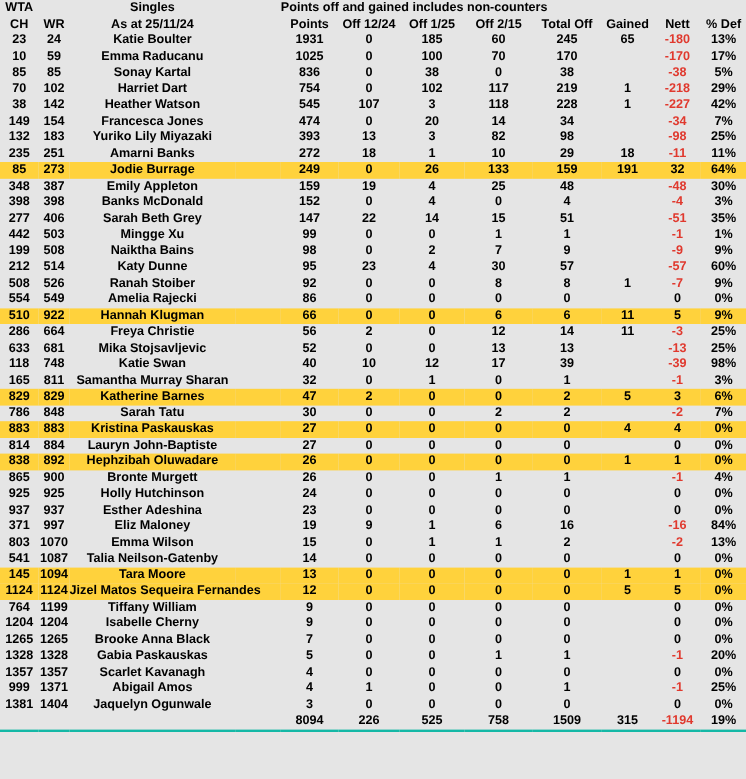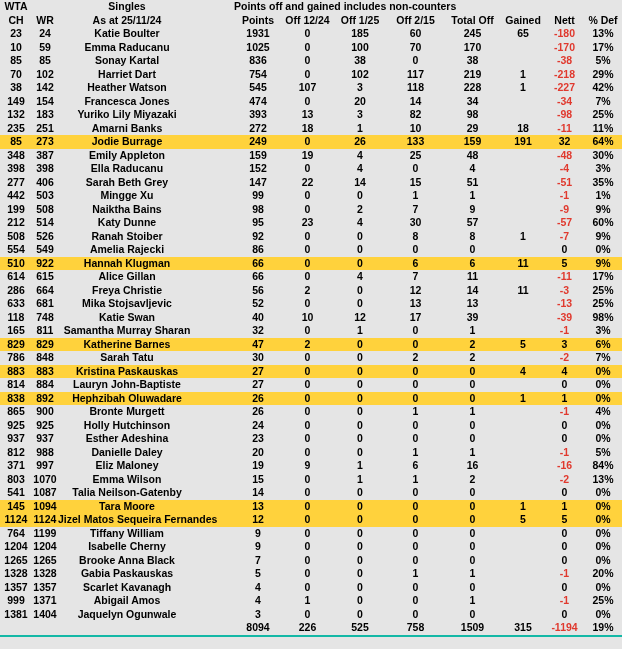--- a/index.html
+++ b/index.html
@@ -214,21 +214,21 @@
           <td>4</td>
           <td>25</td>
           <td>48</td>
           <td></td>
           <td class="neg">-48</td>
           <td>30%</td>
         </tr>
         <tr>
           <td>398</td>
           <td>398</td>
-          <td>Ella Raducanu</td>
+          <td>Banks McDonald</td>
           <td></td>
           <td>152</td>
           <td>0</td>
           <td>4</td>
           <td>0</td>
           <td>4</td>
           <td></td>
           <td class="neg">-4</td>
           <td>3%</td>
         </tr>
@@ -324,34 +324,20 @@
           <td>66</td>
           <td>0</td>
           <td>0</td>
           <td>6</td>
           <td>6</td>
           <td>11</td>
           <td>5</td>
           <td>9%</td>
         </tr>
         <tr>
-          <td>614</td>
-          <td>615</td>
-          <td>Alice Gillan</td>
-          <td></td>
-          <td>66</td>
-          <td>0</td>
-          <td>4</td>
-          <td>7</td>
-          <td>11</td>
-          <td></td>
-          <td class="neg">-11</td>
-          <td>17%</td>
-        </tr>
-        <tr>
           <td>286</td>
           <td>664</td>
           <td>Freya Christie</td>
           <td></td>
           <td>56</td>
           <td>2</td>
           <td>0</td>
           <td>12</td>
           <td>14</td>
           <td>11</td>
@@ -504,34 +490,20 @@
           <td>Esther Adeshina</td>
           <td></td>
           <td>23</td>
           <td>0</td>
           <td>0</td>
           <td>0</td>
           <td>0</td>
           <td></td>
           <td>0</td>
           <td>0%</td>
-        </tr>
-        <tr>
-          <td>812</td>
-          <td>988</td>
-          <td>Danielle Daley</td>
-          <td></td>
-          <td>20</td>
-          <td>0</td>
-          <td>0</td>
-          <td>1</td>
-          <td>1</td>
-          <td></td>
-          <td class="neg">-1</td>
-          <td>5%</td>
         </tr>
         <tr>
           <td>371</td>
           <td>997</td>
           <td>Eliz Maloney</td>
           <td></td>
           <td>19</td>
           <td>9</td>
           <td>1</td>
           <td>6</td>

